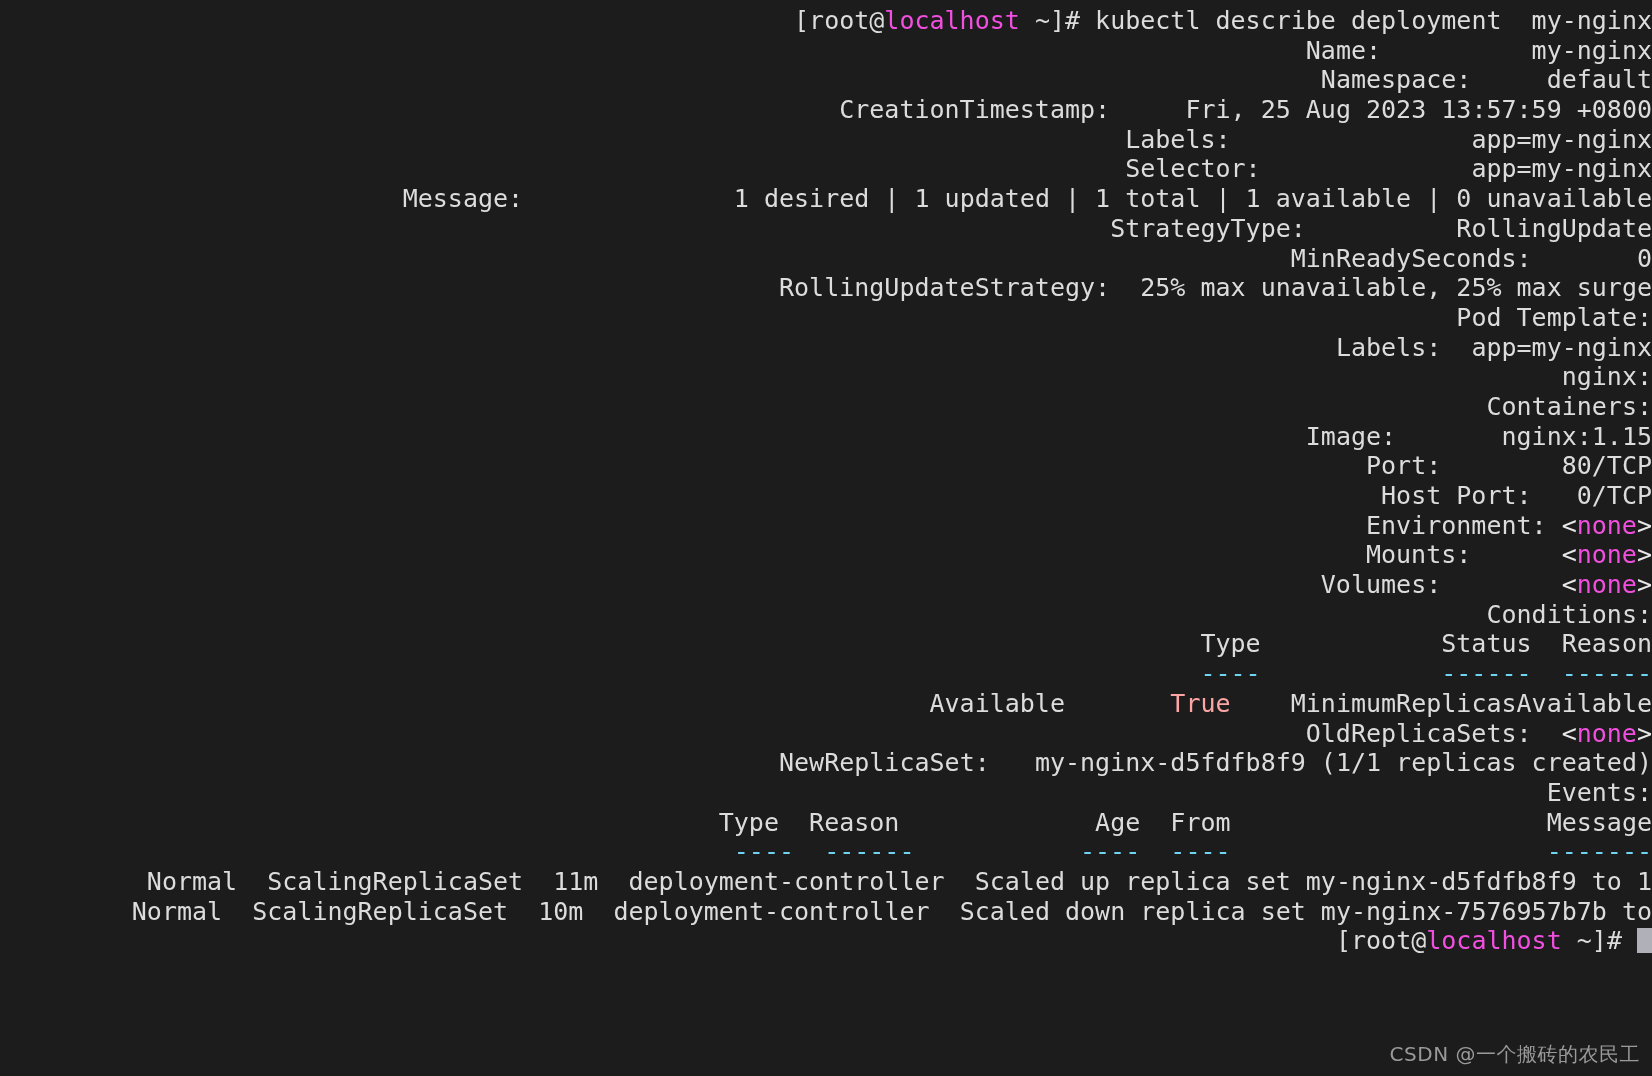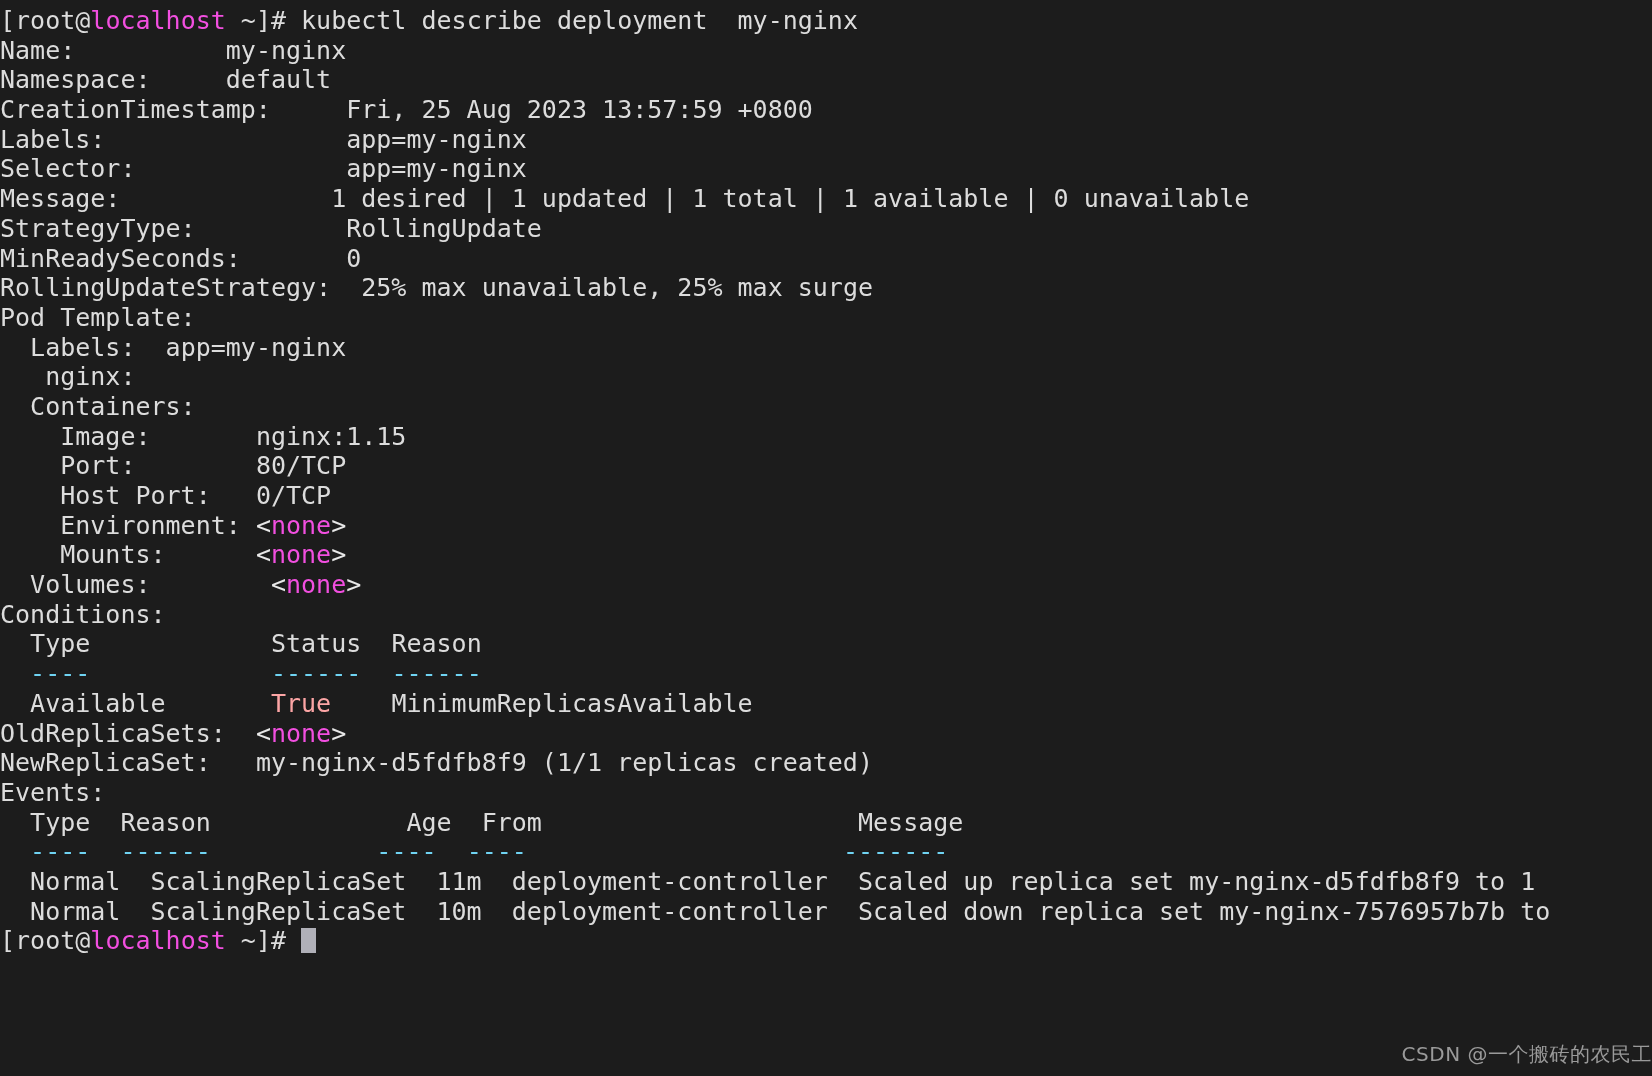--- a/index.html
+++ b/index.html
@@ -15,20 +15,21 @@
     font-family: "DejaVu Sans Mono", "Liberation Mono", monospace;
   }
   #terminal {
     position: relative;
     width: 1652px;
     height: 1076px;
     background: #1c1c1c;
     padding: 0;
     box-sizing: border-box;
     overflow: hidden;
+    text-align: right;
   }
   .screen {
     position: absolute;
     top: 6px;
     left: 0px;
     width: 1652px;
   }
   .line {
     height: 29.7px;
     line-height: 29.7px;
@@ -45,21 +46,21 @@
   .fg-white   { color: #e8e8e8; }
   .cursor {
     display: inline-block;
     width: 15px;
     height: 25px;
     background: #b0b0b8;
     vertical-align: -4px;
   }
   #watermark {
     position: absolute;
-    right: 0;
+    right: 12px;
     bottom: 8px;
     color: #9a9a9a;
     font-size: 20px;
     font-family: "DejaVu Sans", "Liberation Sans", sans-serif;
     letter-spacing: 0.5px;
     white-space: nowrap;
   }
 </style>
 </head>
 <body>

